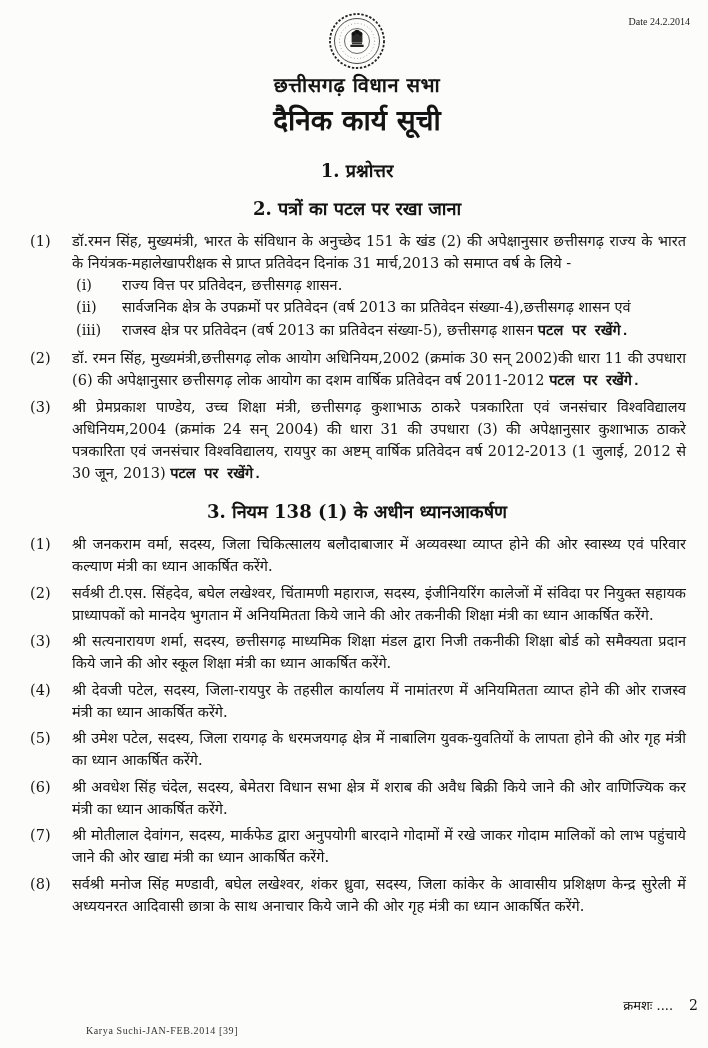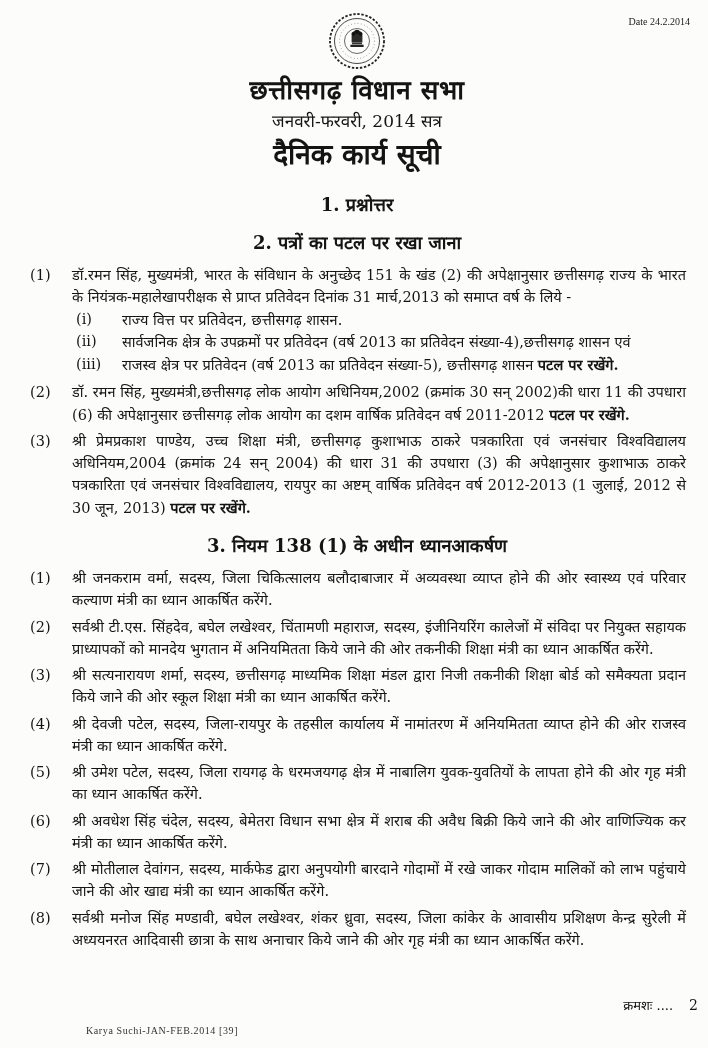--- a/index.html
+++ b/index.html
@@ -13,36 +13,36 @@
     overflow:hidden;
     padding:12px 22px 0 28px;
   }
   .date-stamp {
     position:absolute; top:16px; right:18px;
     font-size:10px; color:#222;
     font-family:"Liberation Serif", serif;
   }
   .header { text-align:center; }
   .seal { display:block; margin:0 auto; }
-  .doc-title { font-size:26px; font-weight:700; letter-spacing:0.5px; margin-top:1px; }
+  .doc-title { font-size:20px; font-weight:700; letter-spacing:0.5px; margin-top:1px; }
   .session-line { font-size:17px; margin-top:2px; }
   .list-title { font-size:28px; font-weight:700; margin-top:2px; }
   .date-line { font-size:17px; margin-top:3px; }
   .time-line { font-size:17px; margin-top:1px; }
 
   .sec-heading {
     text-align:center; font-size:18px; font-weight:700;
     margin:14px 0 11px 0;
   }
   .sec-heading.first { margin-top:20px; }
 
   .item { display:flex; margin-bottom:5px; font-size:14.5px; line-height:1.5; }
   .item .num { flex:0 0 44px; padding-left:2px; }
   .item .body { flex:1; text-align:justify; }
-  .b { font-weight:700; }
+  .b { font-weight:700;font-family:Liberation Mono, monospace; }
 
   .sub { display:flex; }
   .sub .snum { flex:0 0 50px; padding-left:4px; }
   .sub .sbody { flex:1; text-align:justify; }
 
   .footer-right {
     position:absolute; right:10px; bottom:34px;
     font-size:13px;
   }
   .footer-right .pageno { display:inline-block; margin-left:16px; font-size:14px; }
@@ -66,21 +66,20 @@
       <circle cx="29" cy="29" r="17.5" fill="none" stroke="#555" stroke-width="0.6" stroke-dasharray="0.9 2.4"></circle>
       <circle cx="29" cy="29" r="12.5" fill="none" stroke="#444" stroke-width="0.8"></circle>
       <path d="M29 18.2 c-3.5 0 -5.4 2.7 -5.4 5.6 l0 6.6 10.8 0 0 -6.6 c0 -2.9 -1.9 -5.6 -5.4 -5.6 z" fill="#2a2a2a"></path>
       <circle cx="25.4" cy="21.8" r="1.9" fill="#111"></circle>
       <circle cx="32.6" cy="21.8" r="1.9" fill="#111"></circle>
       <circle cx="29" cy="19.9" r="2.1" fill="#111"></circle>
       <rect x="24" y="30.6" width="10" height="1.7" fill="#333"></rect>
       <rect x="22.4" y="32.7" width="13.2" height="2.3" fill="#222"></rect>
     </svg>
     <div class="doc-title">छत्तीसगढ़ विधान सभा</div>
-    <div class="session-line">जनवरी-फरवरी, 2014 सत्र</div>
     <div class="list-title">दैनिक कार्य सूची</div>
   </div>
 
   <div class="sec-heading first">1. प्रश्नोत्तर</div>
 
   <div class="sec-heading">2. पत्रों का पटल पर रखा जाना</div>
 
   <div class="item">
     <span class="num">(1)</span>
     <div class="body">

